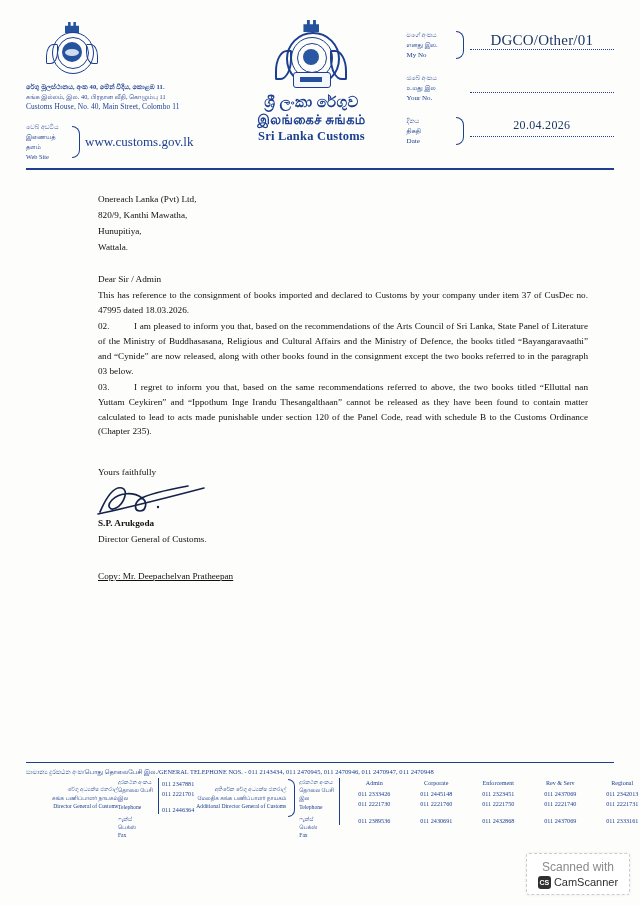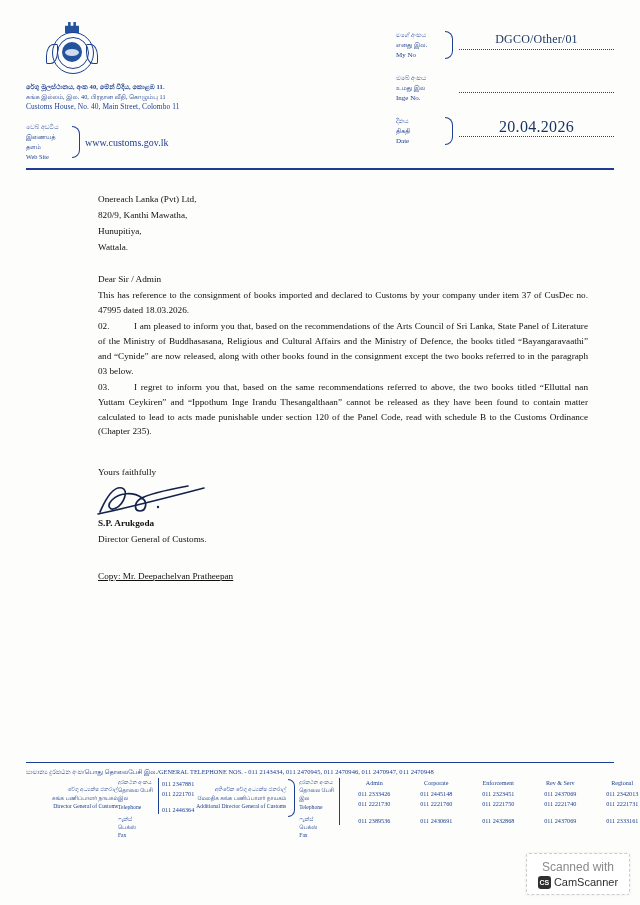--- a/index.html
+++ b/index.html
@@ -63,21 +63,21 @@
   .addr .si{font-weight:bold;font-size:6.6px;}
   .addr .ta{font-size:6.2px;}
   .addr .en{font-family:"Liberation Serif",serif;font-size:7.4px;}
 
   .web-row{display:flex;align-items:center;margin-top:9px;}
   .web-lbls{font-size:6.3px;line-height:1.62;width:46px;}
   .web-brace{
     width:7px;height:30px;border:1.1px solid #1c3f8f;border-left:none;
     border-radius:0 9px 9px 0;margin:0 5px 0 0;
   }
-  .web-url{font-size:10px;}
+  .web-url{font-size:13px;}
 
   
   .hdr-center{
     text-align:center;width:200px;margin-top:2px;
   }
   .crest-lg{width:64px;height:70px;margin:0 auto 3px auto;position:relative;}
   .crest-lg .o1{
     position:absolute;left:7px;top:12px;width:50px;height:50px;
     border:2px solid #1c3f8f;border-radius:50%;
   }
@@ -119,25 +119,25 @@
   .hdr-right{width:218px;padding-top:12px;}
   .ref-row{display:flex;align-items:flex-start;margin-bottom:12px;position:relative;}
   .ref-lbls{width:48px;font-size:6.3px;line-height:1.58;}
   .ref-lbls .en{font-size:7px;}
   .ref-brace{
     width:7px;height:26px;border:1.1px solid #1c3f8f;border-left:none;
     border-radius:0 9px 9px 0;margin:1px 6px 0 1px;flex:none;
   }
   .ref-val{flex:1;position:relative;padding-top:2px;}
   .ref-type{
-    font-size:12px;text-align:center;color:#16325f;letter-spacing:.2px;
+    font-size:15px;text-align:center;color:#16325f;letter-spacing:.2px;
     height:13px;
   }
   .ref-hand{
-    font-size:16px;text-align:center;color:#16325f;height:14px;
+    font-size:12px;text-align:center;color:#16325f;height:14px;
     font-family:"Liberation Serif",serif;letter-spacing:.3px;
   }
   .dots{
     border-bottom:1.2px dotted #1c3f8f;height:1px;margin-top:3px;width:100%;
   }
 
   .hdr-rule{
     height:1.6px;background:#1c3f8f;margin:6px 26px 0 26px;
   }
 
@@ -234,41 +234,56 @@
         <div class="web-lbls">
           <div class="si">වෙබ් අඩවිය</div>
           <div class="ta">இணையத் தளம்</div>
           <div class="en">Web Site</div>
         </div>
         <div class="web-brace"></div>
         <div class="web-url">www.customs.gov.lk</div>
       </div>
     </div>
 
+    <div class="hdr-center">
+      <div class="crest-lg">
+        <div class="crown2"></div>
+        <div class="arm-l"></div>
+        <div class="arm-r"></div>
+        <div class="o1"></div>
+        <div class="o2"></div>
+        <div class="o3"></div>
+        <div class="core"></div>
+        <div class="base"></div>
+      </div>
+      <div class="org-si">ශ්‍රී ලංකා රේගුව</div>
+      <div class="org-ta">இலங்கைச் சுங்கம்</div>
+      <div class="org-en">Sri Lanka Customs</div>
+    </div>
 
     <div class="hdr-right">
 
       <div class="ref-row">
         <div class="ref-lbls">
           <div>මගේ අංකය</div>
           <div>எனது இல.</div>
           <div class="en">My No</div>
         </div>
         <div class="ref-brace"></div>
         <div class="ref-val">
           <div class="ref-type">DGCO/Other/01</div>
           <div class="dots"></div>
         </div>
       </div>
 
       <div class="ref-row">
         <div class="ref-lbls">
           <div>ඔබේ අංකය</div>
           <div>உமது இல</div>
-          <div class="en">Inge No.</div>
+          <div class="en">Your No.</div>
         </div>
         <div class="ref-brace" style="visibility:hidden"></div>
         <div class="ref-val">
           <div class="ref-type"></div>
           <div class="dots"></div>
         </div>
       </div>
 
       <div class="ref-row">
         <div class="ref-lbls">

